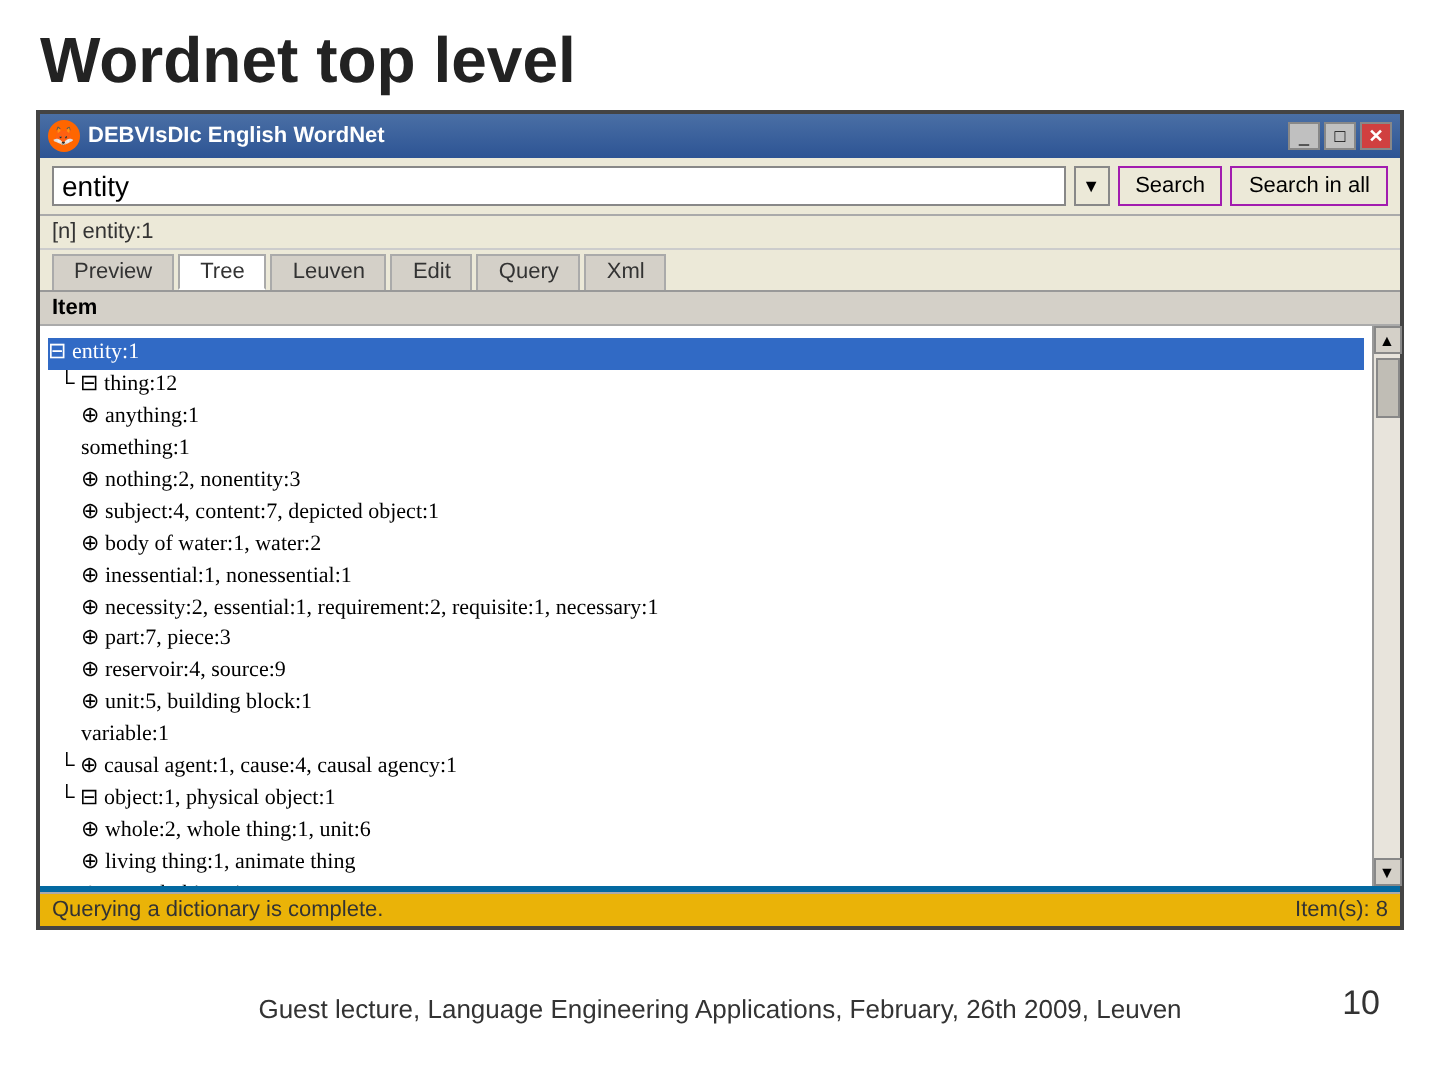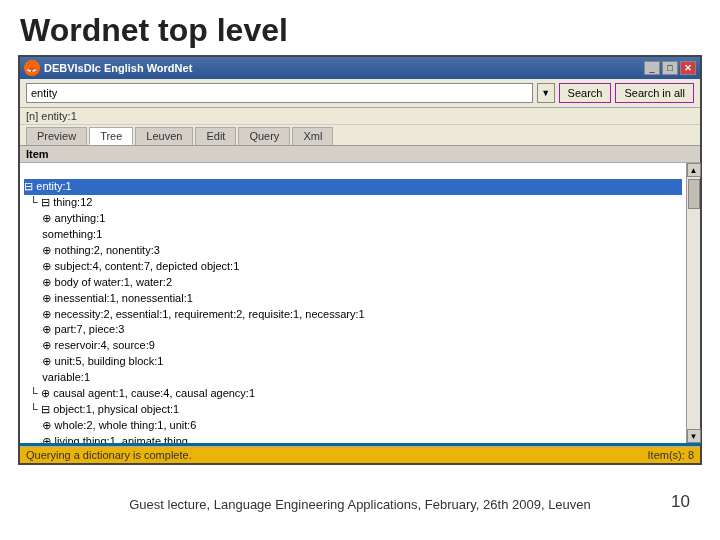--- a/index.html
+++ b/index.html
@@ -78,21 +78,21 @@
       background: #ece9d8;
       padding: 4px 6px;
       gap: 4px;
       border-bottom: 1px solid #aaa;
     }
     .search-input {
       flex: 1;
       height: 20px;
       border: 1px solid #888;
       background: white;
-      font-size: 11px;
+      font-size: 14px;
       padding: 0 4px;
     }
     .dropdown-btn {
       width: 18px;
       height: 20px;
       border: 1px solid #888;
       background: #ece9d8;
       display: flex; align-items: center; justify-content: center;
       font-size: 9px;
       cursor: pointer;
@@ -155,22 +155,22 @@
       border-bottom: 1px solid #aaa;
     }
     .tree-scroll {
       flex: 1;
       overflow: hidden;
       position: relative;
       height: 280px;
     }
     .tree-content {
       font-size: 11px;
-      font-family: Liberation Sans, sans-serif;
-      padding: 16px 4px;
+      font-family: Liberation Serif, serif;
+      padding: 6px 4px;
       line-height: 1.45;
       color: #000;
       white-space: nowrap;
     }
     .tree-content .line {
       display: block;
     }
     .tree-content .selected {
       background: #316ac5;
       color: white;

